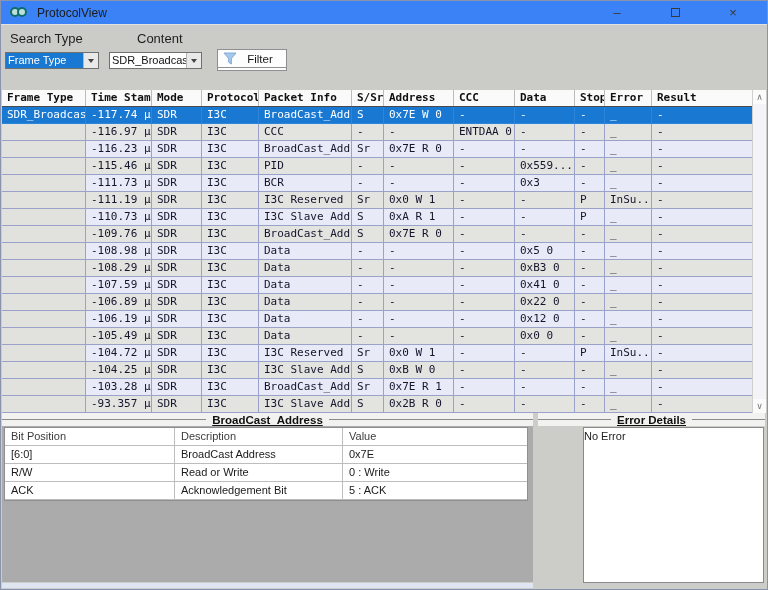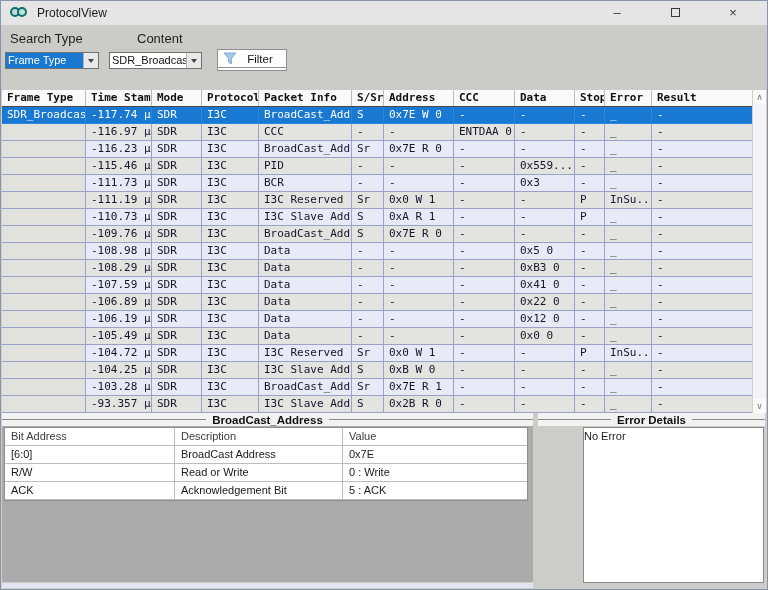--- a/index.html
+++ b/index.html
@@ -1,20 +1,20 @@
 <!DOCTYPE html>
 <html><head>
 <meta charset="utf-8">
 <style>
   * { margin:0; padding:0; box-sizing:border-box; }
   html,body { width:768px; height:590px; background:#9a9a9a; font-family:"Liberation Sans",sans-serif; }
   #window { position:relative; width:768px; height:590px; background:#ccccc8; border:1px solid #8a93ad; overflow:hidden; }
 
   
-  .titlebar { position:absolute; top:0; left:0; right:0; height:24px; background:#e5e5e5; display:flex; align-items:center; border-bottom:1px solid #e2e2e2; }
+  .titlebar { position:absolute; top:0; left:0; right:0; height:24px; background:#3b82f6; display:flex; align-items:center; border-bottom:1px solid #e2e2e2; }
   .appicon { position:relative; width:18px; height:11px; margin-left:9px; }
   .appicon i { position:absolute; top:0; width:10px; height:10px; border:2px solid #0e6e6e; border-radius:50%; background:#bfe0da; }
   .appicon i.c1 { left:0; } .appicon i.c2 { left:7px; }
   .wtitle { margin-left:9px; font-size:12px; color:#1c1c1c; }
   .wctrl { margin-left:auto; display:flex; height:100%; }
   .wbtn { width:48px; margin-right:10px; display:flex; align-items:center; justify-content:center; font-size:13px; color:#3a3a3a; cursor:default; }
   .wbtn.max span { display:block; width:9px; height:9px; border:1px solid #3a3a3a; }
 
   
   .toolbar { position:absolute; top:25px; left:0; right:0; height:64px; background:#cbcbc7; }
@@ -51,21 +51,21 @@
   .vscroll { position:absolute; top:89px; right:1px; width:14px; height:323px; background:#f4f4f8; border-left:1px solid #cfcfcf; }
   .sbtn { position:absolute; left:0; right:0; height:14px; background:#fbfbfb; color:#7a7a7a; font-size:9px; line-height:14px; text-align:center; }
   .sbtn.up { top:0; } .sbtn.down { bottom:0; }
 
   
   .bottom { position:absolute; top:412px; left:0; right:0; bottom:0; background:#ccccc8; }
   .leftpanel { position:absolute; left:1px; top:0; width:531px; bottom:7px; background:#ababab; }
   .rightpanel { position:absolute; left:537px; right:2px; top:0; bottom:6px; }
   .paneltitle { height:13px; display:flex; align-items:center; background:#f2f2f0; }
   .paneltitle::before, .paneltitle::after { content:""; flex:1; border-top:1px solid #8a8a8a; }
-  .paneltitle span { padding:0 6px; font:700 11.5px "Liberation Sans",sans-serif; color:#111; }
+  .paneltitle span { padding:0 6px; font:700 11.5px "Liberation Sans",sans-serif; color:#111;text-decoration:underline; }
   .dtable { position:absolute; top:14px; left:2px; right:5px; background:#fff; border:1px solid #8f8f8f; }
   .drow { display:flex; height:18px; border-bottom:1px solid #bdbdbd; }
   .dcell { font:11px "Liberation Sans",sans-serif; line-height:17px; padding-left:6px; color:#1a1a1a; border-right:1px solid #bdbdbd; overflow:hidden; white-space:nowrap; }
   .drow.dheader .dcell { color:#3c3c3c; }
   .d0{width:170px}.d1{width:168px}.d2{flex:1; border-right:none;}
   .errorbox { position:absolute; top:14px; left:1px; right:1px; bottom:0; background:#fff; border:1px solid #8a8a8a; font:11px "Liberation Sans",sans-serif; color:#222; padding:2px 0;margin-left:44px; }
   .edgebar { position:absolute; left:1px; bottom:1px; width:531px; height:5px; background:#dfe6f2; }
 </style>
 </head>
 <body>
@@ -396,21 +396,21 @@
   </div>
 
   <div class="bottom">
 
     <div class="leftpanel">
       <div class="paneltitle">
         <span>BroadCast_Address</span>
       </div>
       <div class="dtable">
           <div class="drow dheader">
-            <div class="dcell d0">Bit Address</div>
+            <div class="dcell d0">Bit Position</div>
             <div class="dcell d1">Description</div>
             <div class="dcell d2">Value</div>
           </div>
           <div class="drow">
             <div class="dcell d0">[6:0]</div>
             <div class="dcell d1">BroadCast Address</div>
             <div class="dcell d2">0x7E</div>
           </div>
           <div class="drow">
             <div class="dcell d0">R/W</div>

